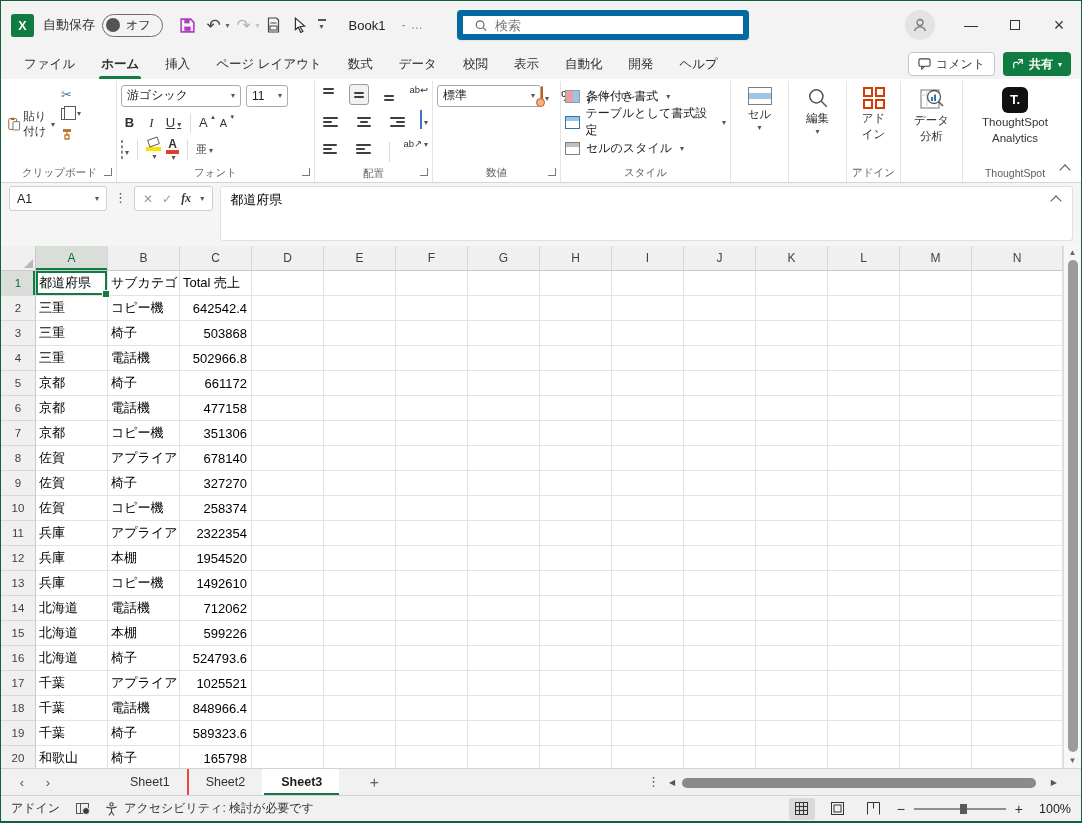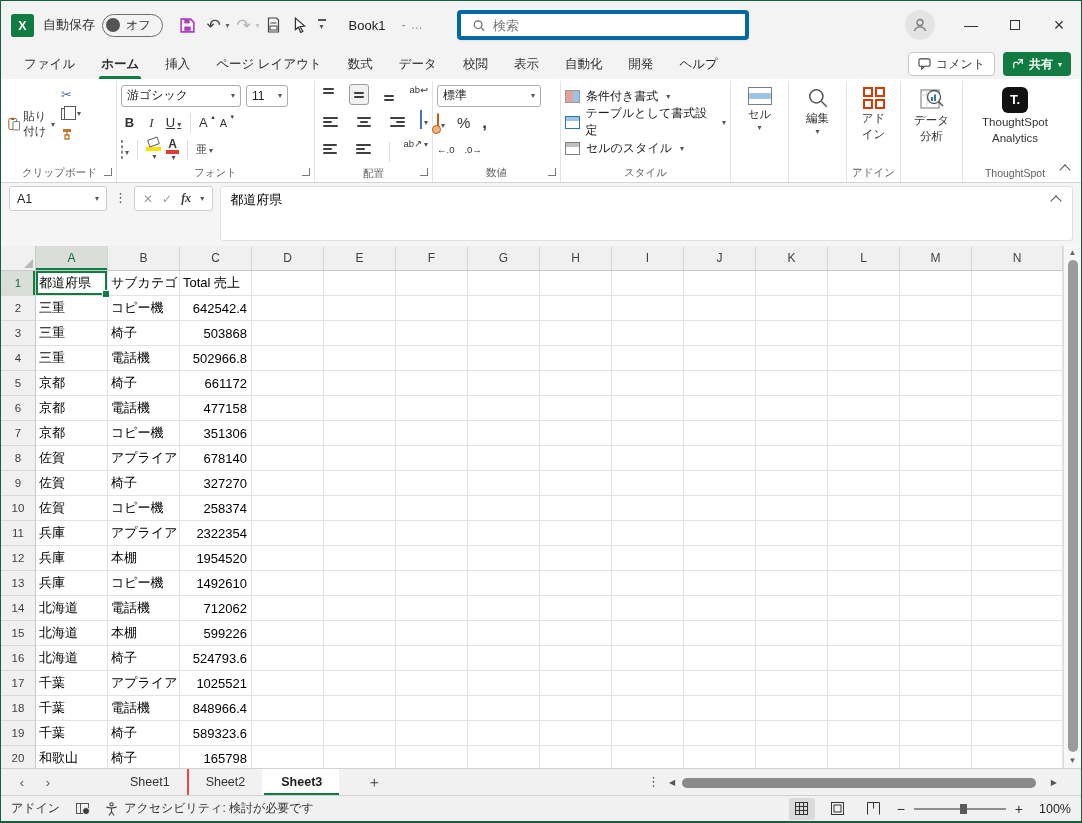--- a/index.html
+++ b/index.html
@@ -16,21 +16,21 @@
   .qat{display:flex;align-items:center;gap:2px;margin-left:4px}
   .qbtn{min-width:24px;height:26px;display:flex;align-items:center;justify-content:center;font-size:17px;color:#454545}
   .qbtn.dis{color:#b3b3b3}
   .ddc{font-size:8px;color:#666;margin-left:-2px}
   .ddc.dis{color:#c3c3c3}
   .qatdrop{display:flex;flex-direction:column;align-items:center;margin:0 4px;color:#555}
   .qatdrop i{display:block;width:8px;height:1.5px;background:#555;margin-bottom:1px}
   .qatdrop b{font-size:8px;font-weight:normal}
   .booktitle{font-size:13px;color:#222;margin-left:10px}
   .suffix{font-size:12px;color:#8d8d8d;margin-left:7px;letter-spacing:1px}
-  .search{position:absolute;left:456px;top:9px;width:292px;height:30px;background:#fff;border:4px solid #0369a1;border-radius:4px;display:flex;align-items:center;gap:8px;padding:0 12px;box-shadow:0 1px 2px rgba(0,0,0,.07)}
+  .search{position:absolute;left:456px;top:9px;width:292px;height:30px;background:#fff;border:6px solid #0369a1;border-radius:4px;display:flex;align-items:center;gap:8px;padding:0 12px;box-shadow:0 1px 2px rgba(0,0,0,.07)}
   .search input{border:0;outline:0;font-size:13px;color:#555;width:100%;background:transparent;font-family:inherit}
   .tb-right{margin-left:auto;display:flex;align-items:center;height:100%}
   .avatar{width:30px;height:30px;border-radius:50%;background:#e3e3e3;margin-right:14px;display:flex;align-items:center;justify-content:center}
   .wbtn{width:44px;height:100%;display:flex;align-items:center;justify-content:center;font-size:14px;color:#333}
   .wbtn span.sq{display:block;width:10px;height:10px;border:1px solid #333}
 
   
   .tabrow{height:30px;background:#f3f3f3;display:flex;align-items:center;padding:0 10px;flex:0 0 auto}
   .rtabs{display:flex;height:100%}
   .rtab{padding:0 13px;font-size:12.5px;color:#2e2e2e;height:100%;display:flex;align-items:center;position:relative;white-space:nowrap}
@@ -405,21 +405,21 @@
           <span class="tinytxt dd">ab↗</span>
         </div>
       </div>
       <div class="glabel">
           <span>配置</span>
         </div>
       <span class="launcher"></span>
     </div>
 
     <div class="rgroup numgrp" style="width:128px">
-      <div class="gbody" style="flex-direction:column">
+      <div class="gbody" style="flex-direction:row">
         <div class="frow">
           <span class="combo">
               <span>標準</span>
               <span class="ddonly">▾</span>
             </span>
         </div>
         <div class="frow" style="gap:12px">
           <span class="dd"><span class="acct"></span></span>
           <span class="pct">%</span>
           <span class="cma">,</span>

